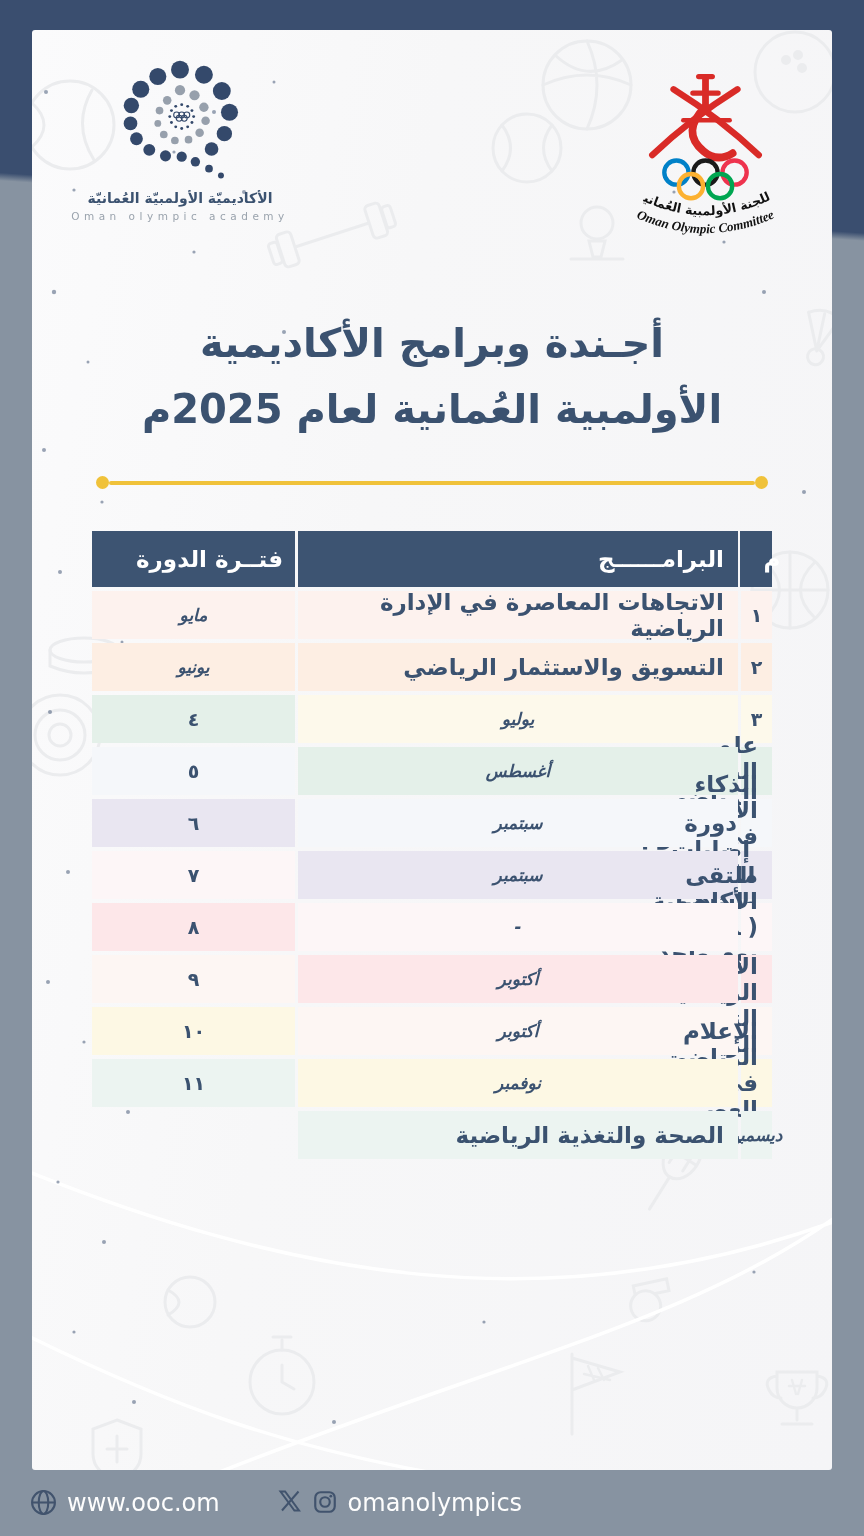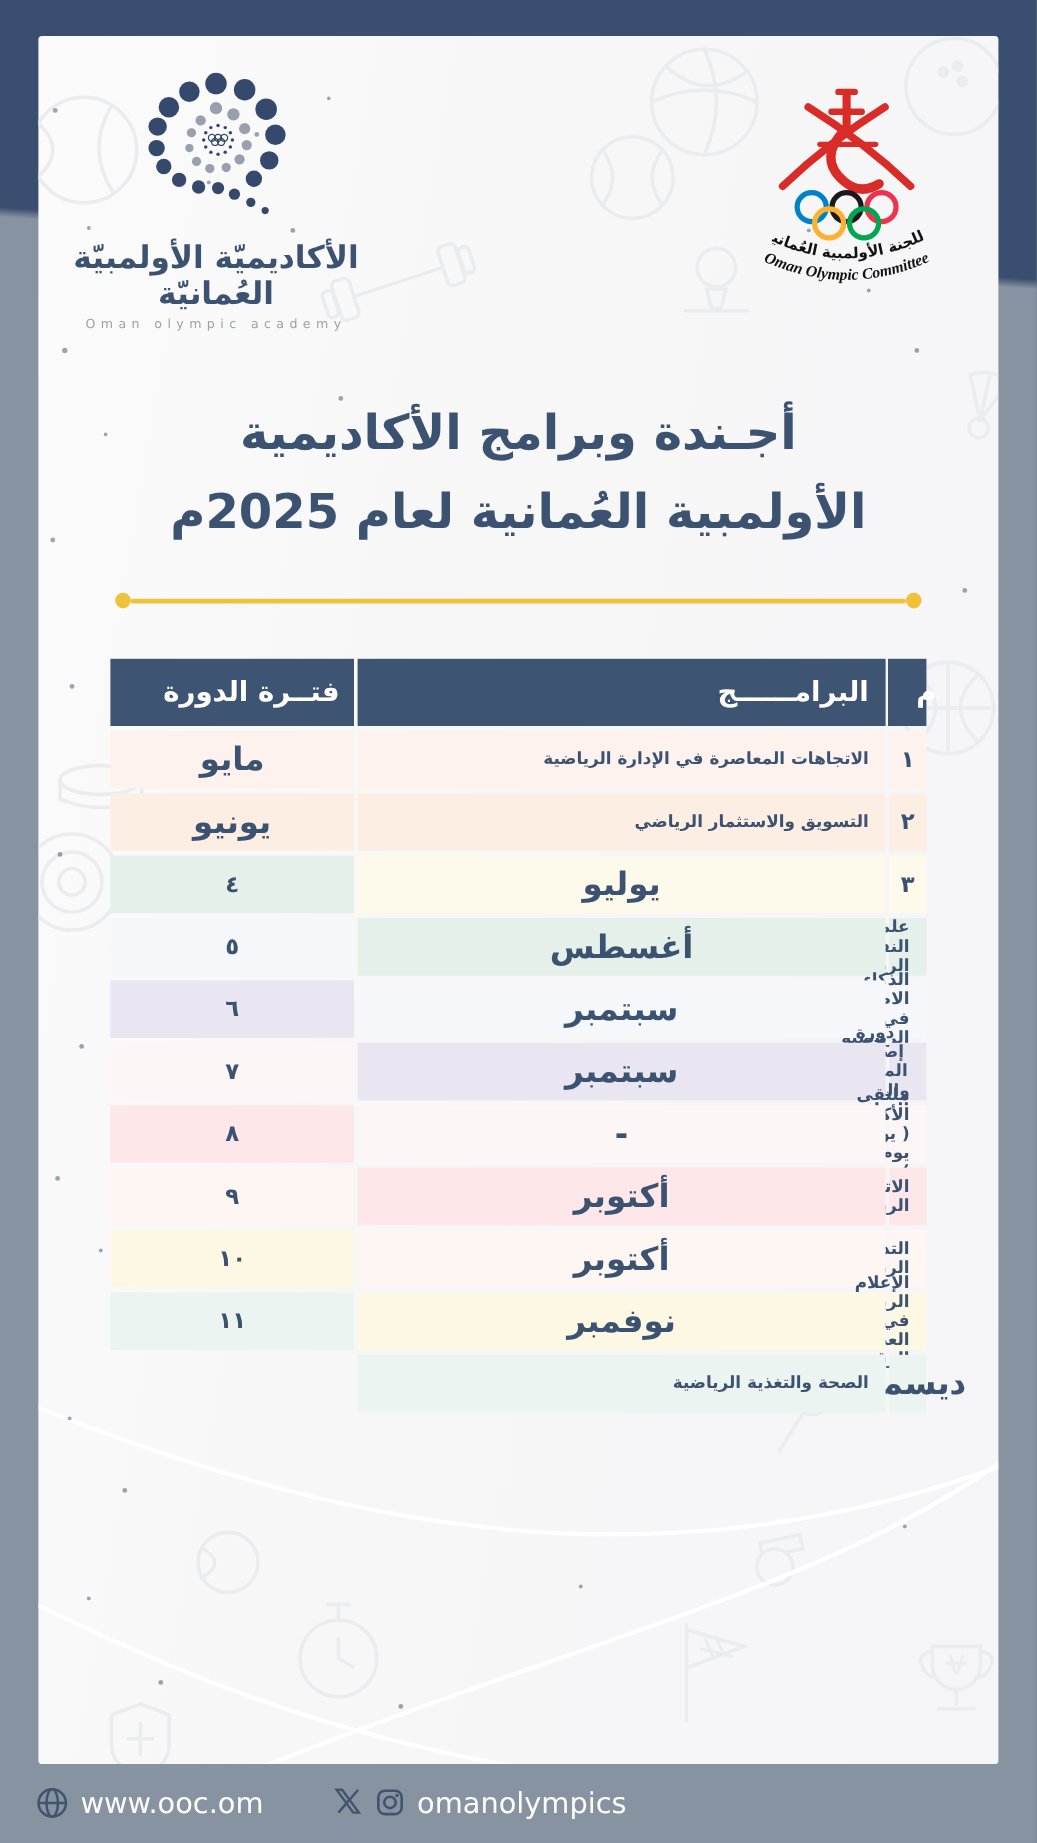--- a/index.html
+++ b/index.html
@@ -15,21 +15,21 @@
   .card{
     position:absolute; left:32px; right:32px; top:30px; bottom:66px;
     background:linear-gradient(100deg,#fbfbfc 0%,#f7f7f8 40%,#f5f5f7 100%);
     border-radius:3px; overflow:hidden;
   }
   .bg-pattern{ position:absolute; inset:0; pointer-events:none; }
 
   
   .logos{ position:relative; display:flex; justify-content:space-between; align-items:flex-start; padding:26px 44px 0 28px; }
   .academy-logo{ width:240px; text-align:center; }
-  .academy-text-ar{ color:#3b5270; font-weight:bold; font-size:26px; margin-top:12px; }
+  .academy-text-ar{ color:#3b5270; font-weight:bold; font-size:14px; margin-top:2px; }
   .academy-text-en{ color:#9aa3ad; font-size:10.5px; letter-spacing:4.5px; margin-top:4px; }
   .committee-logo{ width:165px; margin-top:8px; }
 
   
   .title{
     margin-top:52px; text-align:center; direction:rtl;
     color:var(--navy,#3b5270); font-weight:bold; font-size:40px; line-height:1.65;
     position:relative;
   }
   
@@ -42,22 +42,22 @@
     position:relative; direction:rtl; margin:42px auto 0; width:680px;
     display:grid; grid-template-columns:31px 440px 203px;
     grid-auto-rows:48px; grid-template-rows:56px; gap:4px 3px;
   }
   .cell{ display:flex; align-items:center; color:var(--navy,#3b5270); }
   .cell.hdr{ background:var(--header-bg,#3d5472); color:#fff; font-weight:bold; font-size:23px;padding-left:32px; }
   .hdr-num{ justify-content:center; }
   .hdr-prog{ justify-content:flex-start; padding:0 14px; }
   .hdr-period{ justify-content:center; }
   .cell.num{ justify-content:center; font-size:19px; font-weight:bold; }
-  .cell.prog{ justify-content:flex-start; padding:0 14px; font-size:14px; font-weight:bold; }
-  .cell.period{ justify-content:center; font-size:27px; font-weight:bold; }
+  .cell.prog{ justify-content:flex-start; padding:0 14px; font-size:23px; font-weight:bold; }
+  .cell.period{ justify-content:center; font-size:17px; font-weight:bold;font-style:italic; }
 
   
   .footer{
     position:absolute; left:0; right:0; bottom:0; height:66px;
     display:flex; align-items:center; gap:58px; padding-left:30px;
     color:#fdfdfd; font-size:24px;
   }
   .footer-item{ display:flex; align-items:flex-start; gap:10px; }
   .footer svg{ display:block; }
 </style>

